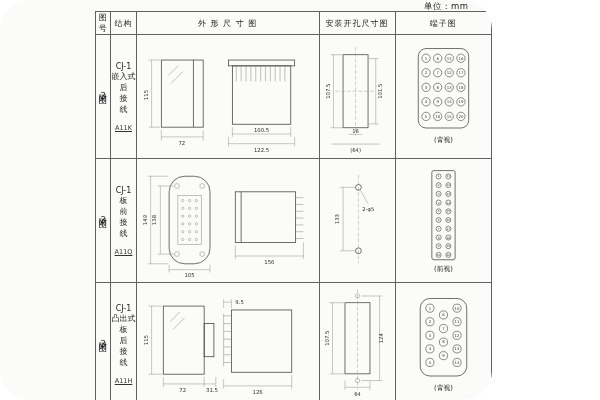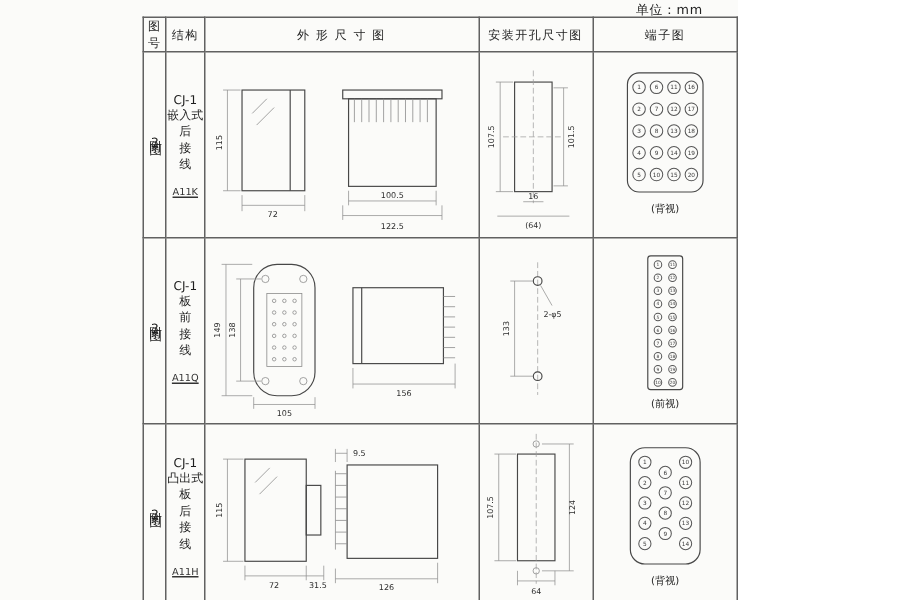--- a/index.html
+++ b/index.html
@@ -1,18 +1,18 @@
 <!DOCTYPE html>
 <html><head>
 <meta charset="utf-8">
 <style>
   * { box-sizing: border-box; }
   html,body { margin:0; padding:0; }
   body { font-family:"DejaVu Sans","Liberation Sans",sans-serif; }
-  .page { position:relative; width:492px; height:400px; background:#fbfbf9; overflow:hidden; }
+  .page { position:relative; width:492px; height:400px; background:#fbfbf9; overflow:hidden;border-radius:29px; }
   .unit-label { position:absolute; top:1px; left:424px; font-size:8.5px; color:#222; letter-spacing:0.5px; }
   table.spec { position:absolute; top:11px; left:95px; border-collapse:collapse; table-layout:fixed; background:#fbfbf9; }
   .spec th, .spec td { border:1px solid #616161; padding:0; }
   .spec th { font-size:8px; font-weight:normal; height:13px; color:#1e1e1e; letter-spacing:1px; }
   .spec tbody tr { height:124px; }
   .fig-cell { text-align:center; vertical-align:middle; }
   .fig-text { display:inline-block; writing-mode:vertical-rl; text-orientation:upright; font-size:8.5px; color:#1e1e1e; letter-spacing:2px; }
   .struct-cell { text-align:center; vertical-align:middle; }
   .struct-lines { display:flex; flex-direction:column; align-items:center; gap:0; font-size:8px; color:#1e1e1e; }
   .struct-lines .model { font-size:6.5px; margin-top:9px; color:#333;text-decoration:underline; }

